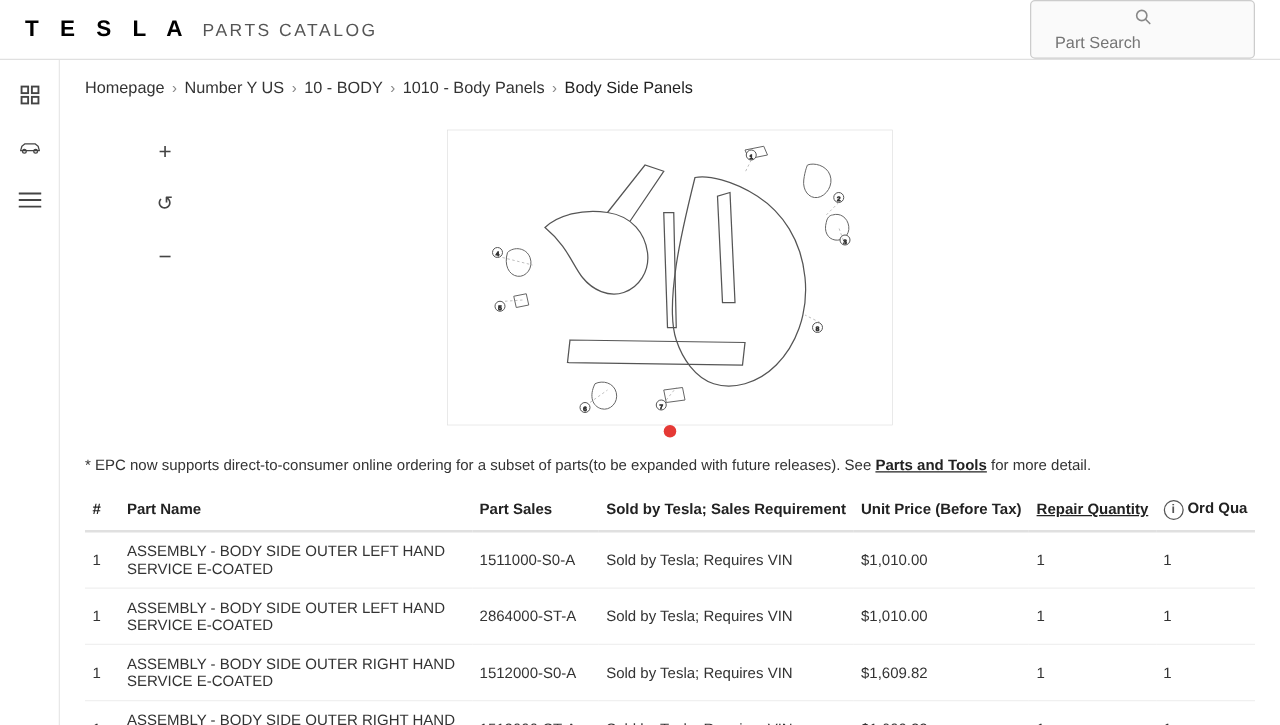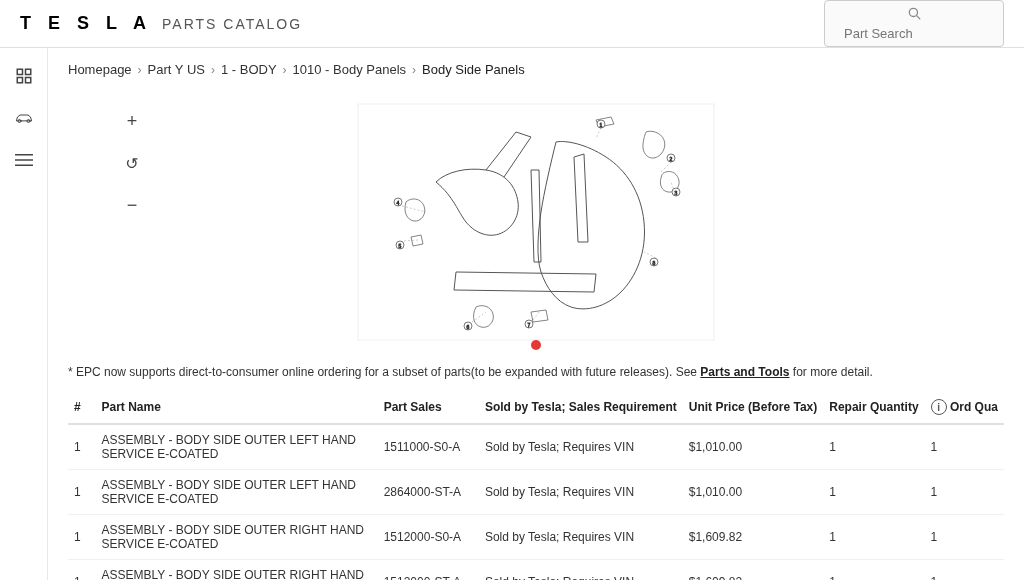--- a/index.html
+++ b/index.html
@@ -196,21 +196,21 @@
     tbody td {
       padding: 8px 6px;
       font-size: 12px;
       color: #333;
     }
     .col-num { width: 30px; }
     .col-name { width: 340px; margin-left: 43px; }
     .col-partnumber { width: 110px; }
     .col-sold { width: 170px; }
     .col-price { width: 110px; }
-    .col-repair { width: 70px; }
+    .col-repair { width: 70px; text-decoration: underline; }
     .col-order { width: 60px; }
 
     
     .info-icon {
       display: inline-flex;
       align-items: center;
       justify-content: center;
       width: 16px;
       height: 16px;
       border: 1.5px solid #555;
@@ -261,23 +261,23 @@
       <line x1="0" y1="16" x2="24" y2="16"></line>
     </svg>
   </div>
 </div>
 
 <div class="main">
 
   <nav class="breadcrumb">
     <a class="breadcrumb-item">Homepage</a>
     <span class="breadcrumb-sep">›</span>
-    <a class="breadcrumb-item">Part Y US</a>
+    <a class="breadcrumb-item">Number Y US</a>
     <span class="breadcrumb-sep">›</span>
-    <a class="breadcrumb-item">1 - BODY</a>
+    <a class="breadcrumb-item">10 - BODY</a>
     <span class="breadcrumb-sep">›</span>
     <a class="breadcrumb-item">1010 - Body Panels</a>
     <span class="breadcrumb-sep">›</span>
     <span class="breadcrumb-item active">Body Side Panels</span>
   </nav>
 
   <div class="diagram-area">
     <div class="diagram-controls">
       <div class="diagram-btn">+</div>
       <div class="diagram-btn" style="font-size:16px;">↺</div>

